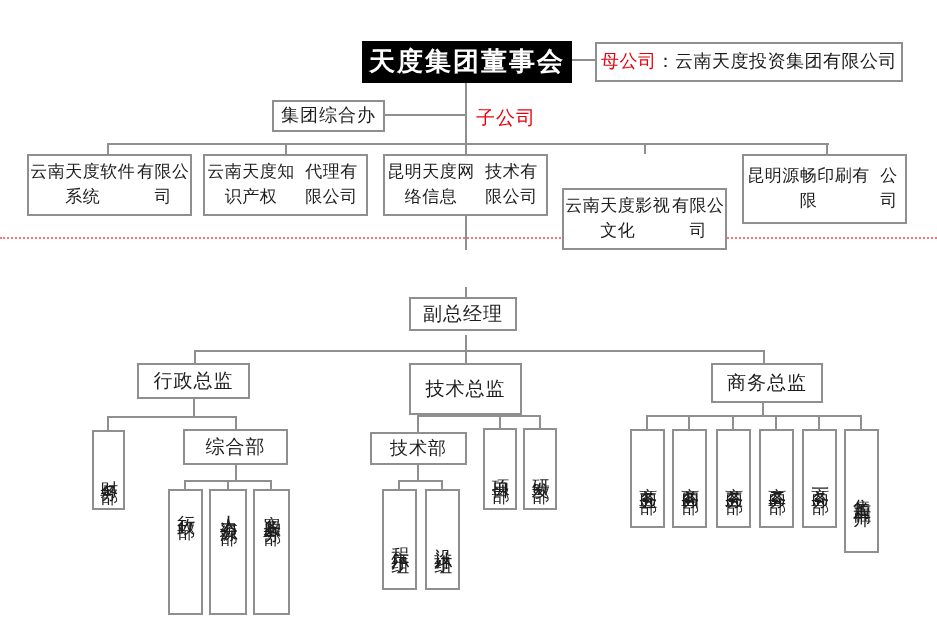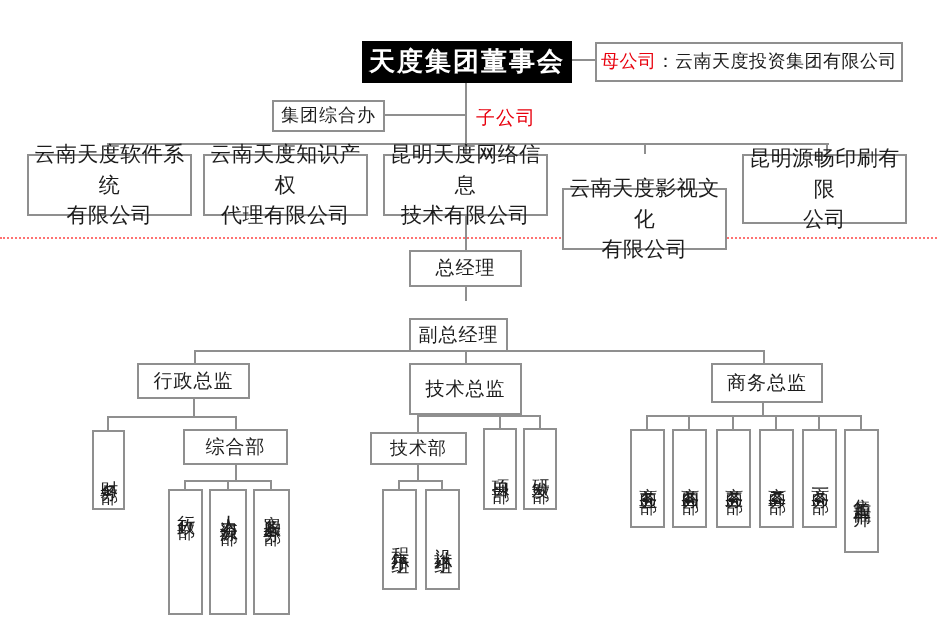--- a/index.html
+++ b/index.html
@@ -11,21 +11,21 @@
     position:absolute;box-sizing:border-box;border:2px solid #8f8f8f;background:#fff;
     display:flex;align-items:center;justify-content:center;text-align:center;
     font-size:19px;letter-spacing:1px;line-height:1.2;
   }
   .board{
     background:#000;color:#fff;font-size:26px;font-weight:bold;letter-spacing:2px;
     border:2px solid #000;
   }
   .parent{font-size:18px;letter-spacing:0.5px;}
   .parent .red{color:#e8000d;}
-  .company{font-size:21px;line-height:1.45;letter-spacing:0.5px;flex-direction:column;}
+  .company{font-size:17px;line-height:1.45;letter-spacing:0.5px;}
   .company span{display:block;}
   .vert{
     writing-mode:vertical-rl;text-orientation:upright;
     font-size:18px;letter-spacing:3px;padding:4px 0;
   }
   .vtop{justify-content:flex-start;padding-top:10px;}
   .lh,.lv{position:absolute;background:#8f8f8f;}
   .redlabel{
     position:absolute;color:#e8000d;font-size:19px;letter-spacing:1px;font-weight:500;
   }
@@ -111,22 +111,21 @@
   </div>
   <div class="box company" style="left:562px;top:154px;width:165px;height:62px;margin-top:34px;">
     <span>云南天度影视文化</span>
     <span>有限公司</span>
   </div>
   <div class="box company" style="left:742px;top:154px;width:165px;height:70px;">
     <span>昆明源畅印刷有限</span>
     <span>公司</span>
   </div>
 
-  <div class="box" style="left:409px;top:250px;width:113px;height:37px;">总经理</div>
-  <div class="box" style="left:409px;top:318px;width:99px;height:34px;">副总经理</div>
+  <div class="box" style="left:409px;top:297px;width:108px;height:34px;">副总经理</div>
 
   <div class="box" style="left:137px;top:363px;width:113px;height:36px;">行政总监</div>
   <div class="box" style="left:409px;top:363px;width:113px;height:52px;text-align:center;">技术总监</div>
   <div class="box" style="left:711px;top:363px;width:112px;height:40px;">商务总监</div>
 
   <div class="box vert" style="left:92px;top:430px;width:33px;height:80px;">财务部</div>
   <div class="box" style="left:183px;top:429px;width:105px;height:36px;">综合部</div>
   <div class="box vert vtop" style="left:168px;top:489px;width:35px;height:126px;">行政部</div>
   <div class="box vert vtop" style="left:209px;top:489px;width:38px;height:126px;">人力资源部</div>
   <div class="box vert vtop" style="left:253px;top:489px;width:37px;height:126px;">客户服务部</div>

